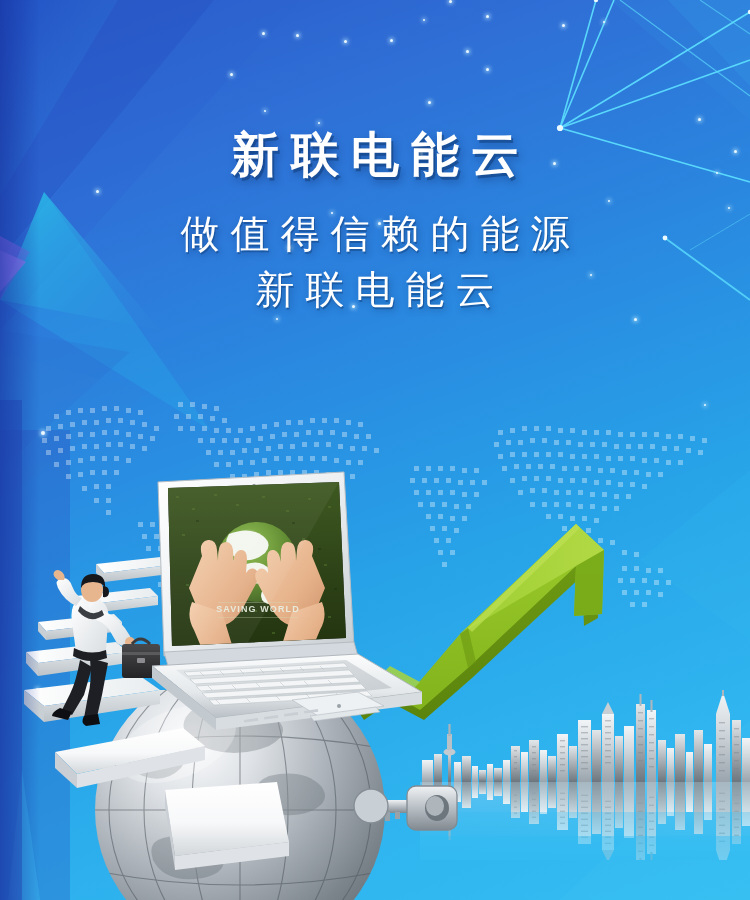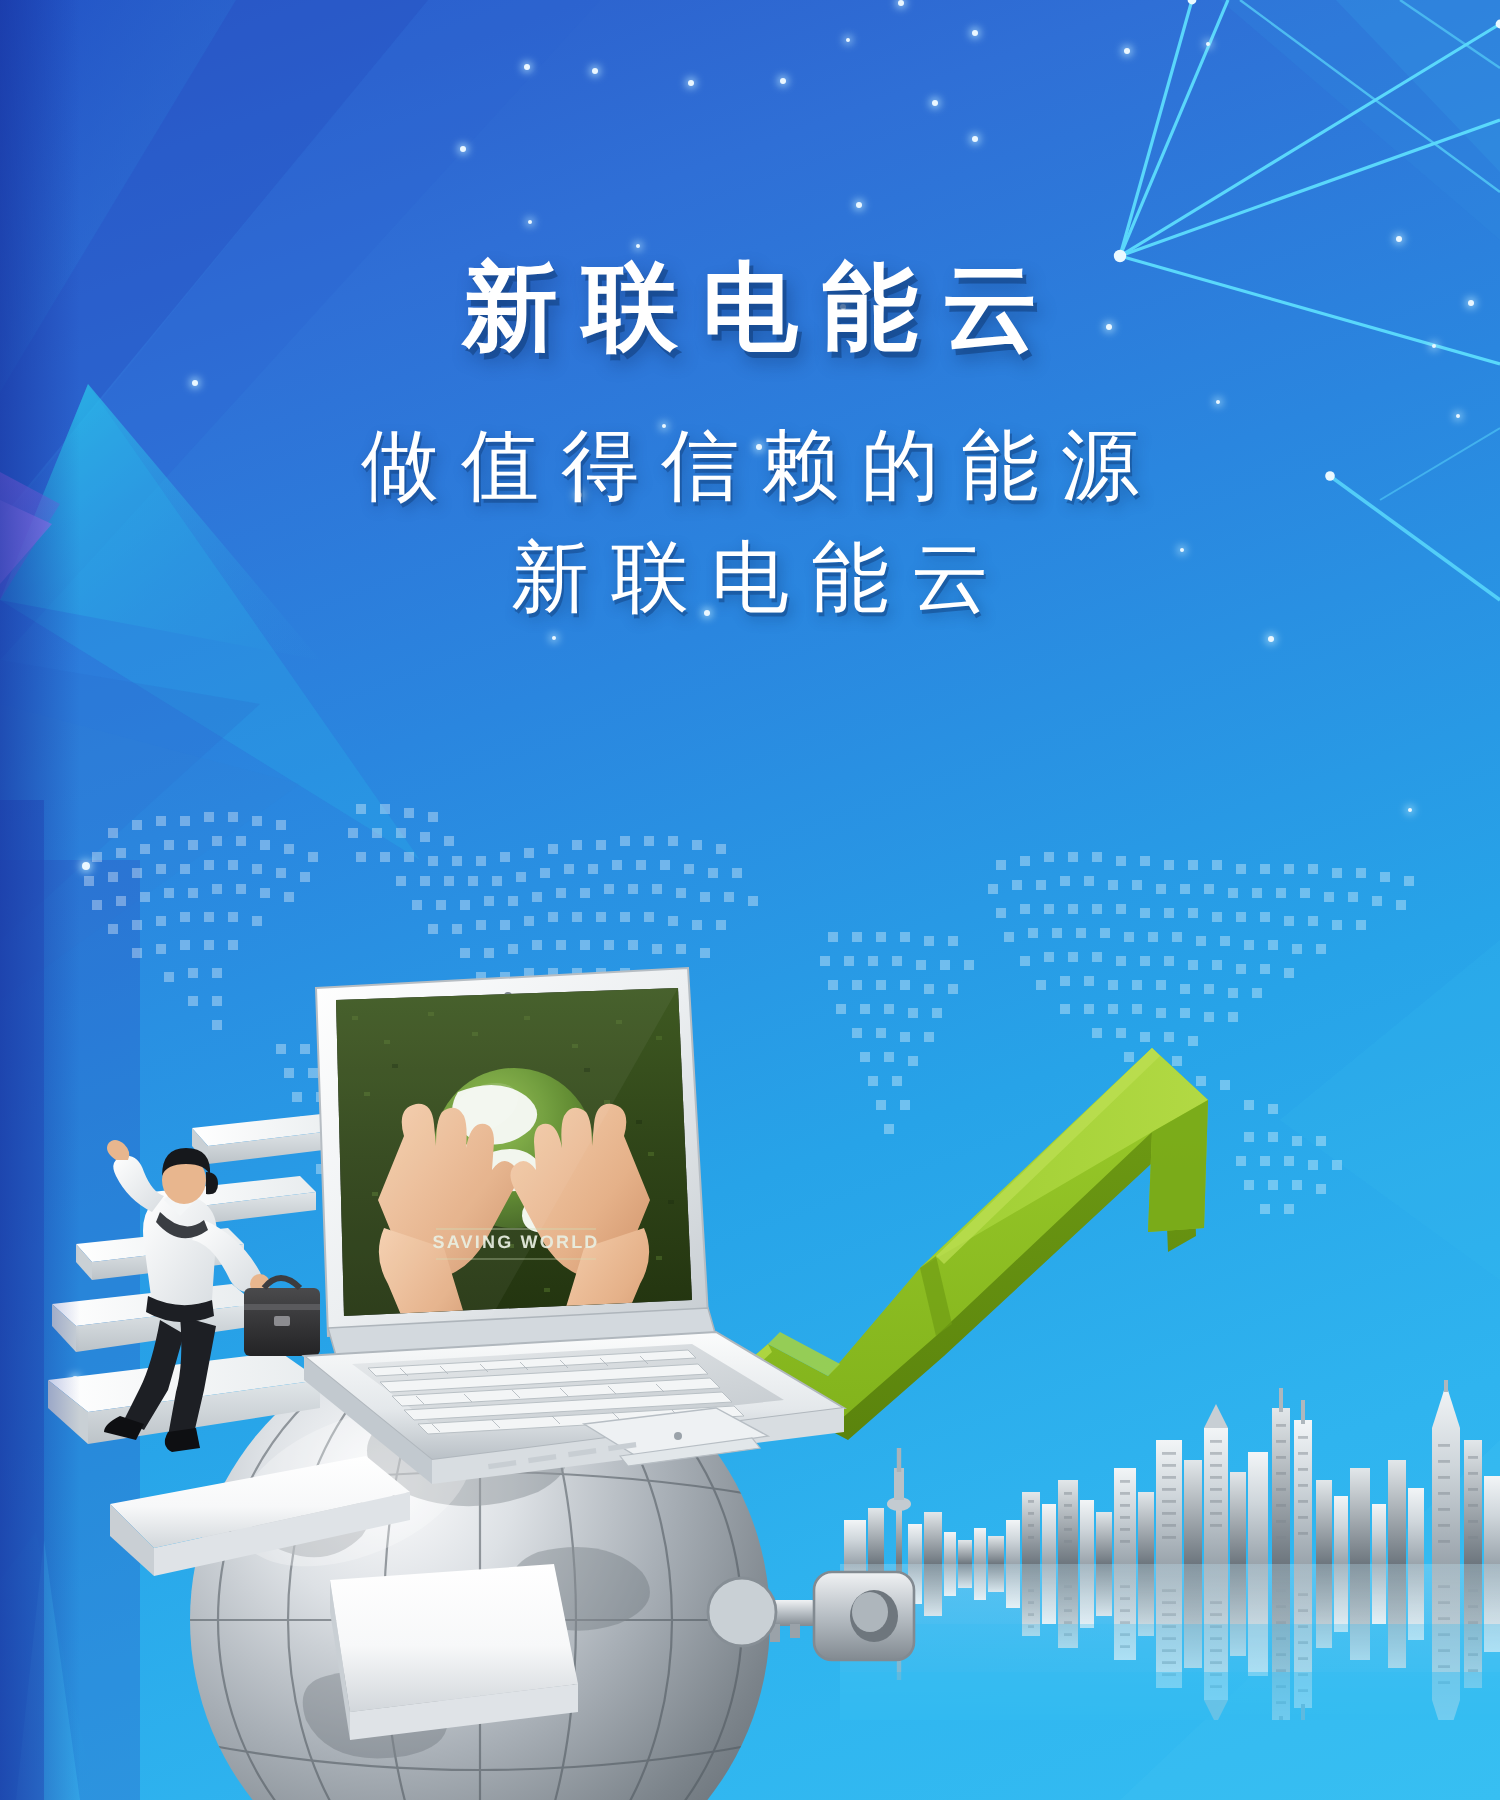--- a/index.html
+++ b/index.html
@@ -65,21 +65,21 @@
   
   #skyline{position:absolute;left:420px;top:690px;width:340px;height:210px;z-index:12;}
 
   
   #globe-wrap{position:absolute;left:55px;top:690px;width:420px;height:215px;z-index:18;}
 
   
   #arrow{position:absolute;left:352px;top:522px;width:330px;height:200px;z-index:22;}
 
   
-  #laptop{position:absolute;left:96px;top:472px;width:330px;height:300px;z-index:26;}
+  #laptop{position:absolute;left:96px;top:460px;width:330px;height:300px;z-index:26;}
 
   
   #stairs{position:absolute;left:18px;top:556px;width:190px;height:205px;z-index:24;}
 
   
   #edge-left{
     position:absolute;left:0;top:0;width:40px;height:900px;
     background:linear-gradient(90deg,rgba(24,52,160,.65),rgba(24,52,160,0));
     pointer-events:none;z-index:30;
   }

